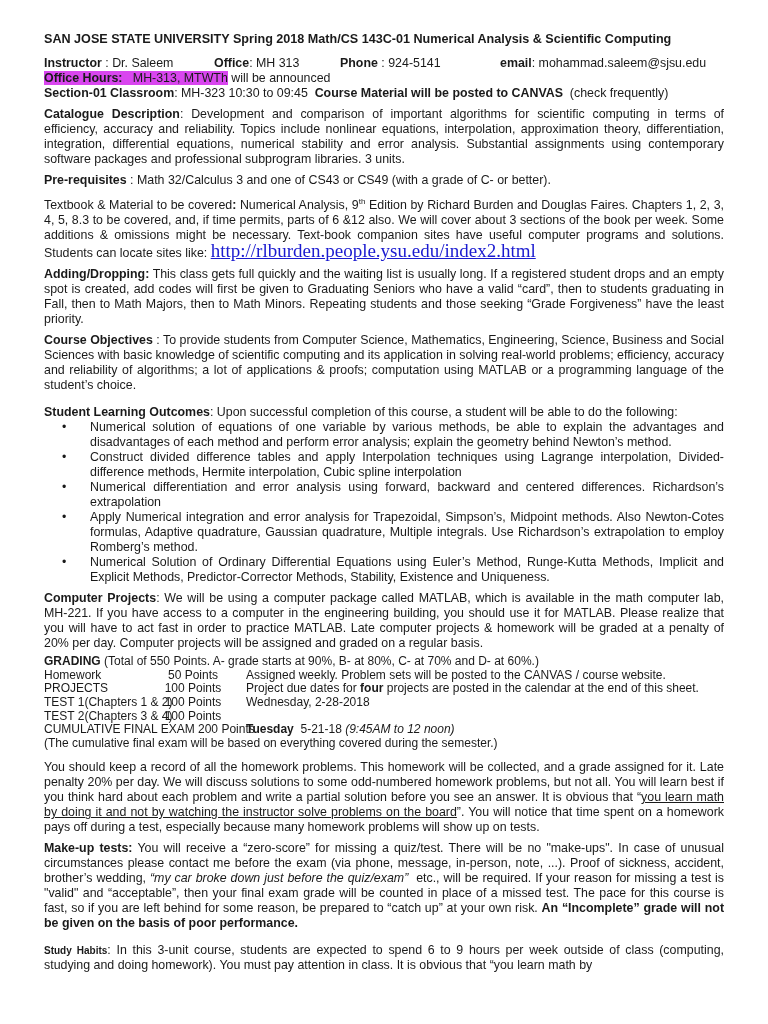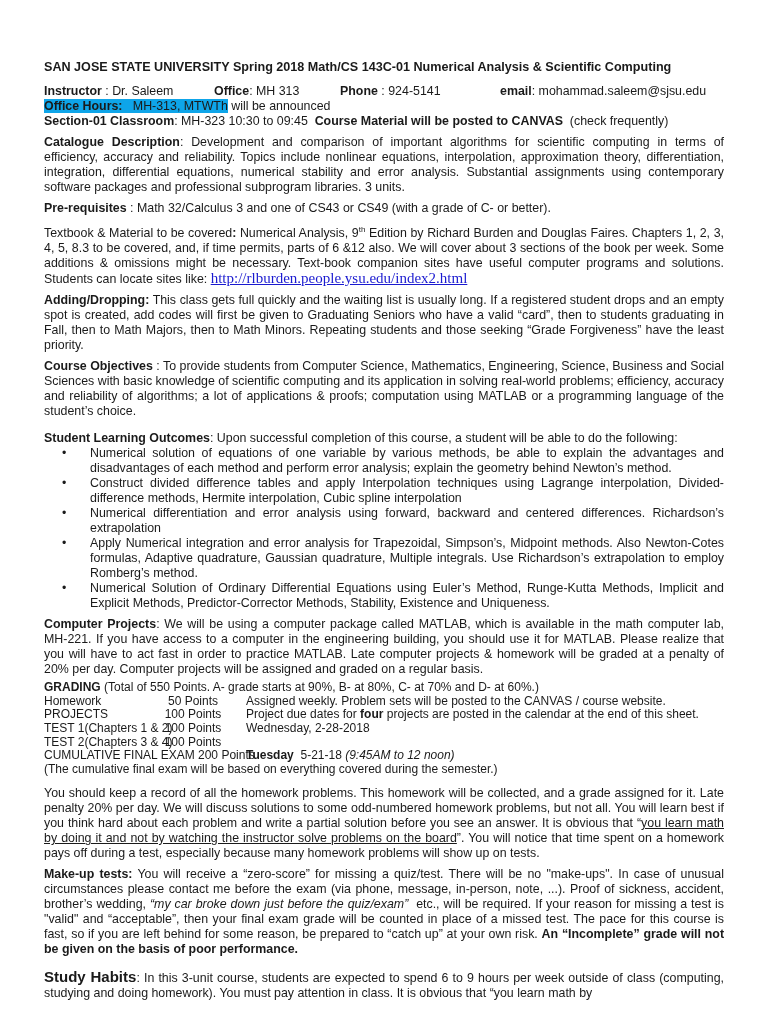--- a/index.html
+++ b/index.html
@@ -1,39 +1,39 @@
 <!DOCTYPE html>
 <html><head>
   <meta charset="utf-8">
   <style>
     html, body { margin: 0; padding: 0; background: #ffffff; }
     body { width: 768px; height: 1024px; overflow: hidden; position: relative; color: #1a1a1a;
       font-family: "Liberation Sans", sans-serif; font-size: 12.4px; line-height: 15px; }
-    .page { position: absolute; left: 44px; top: 60px; width: 680px; }
+    .page { position: absolute; left: 44px; top: 32px; width: 680px; }
     .title { font-weight: bold; font-size: 12.6px; margin: 0 0 9px 0; }
     .line { white-space: nowrap; }
     .info-row { display: flex; white-space: nowrap; align-items: center; }
     .info-row .c1 { width: 170px; }
     .info-row .c2 { width: 126px; }
     .info-row .c3 { width: 160px; }
     b, .b { font-weight: bold; }
-    .hl { background: #0ea5e9; }
+    .hl { background: #d946ef; }
     p { margin: 0 0 6px 0; text-align: justify; }
-    .link { font-family: "Liberation Serif", serif; font-size: 15px; color: #1a1ad0; text-decoration: underline; }
+    .link { font-family: "Liberation Serif", serif; font-size: 19px; color: #1a1ad0; text-decoration: underline; }
     ul.outcomes { list-style: none; margin: 0 0 6px 0; padding: 0; }
     ul.outcomes li { position: relative; padding-left: 46px; text-align: justify; }
     ul.outcomes li .bullet { position: absolute; left: 18px; top: 0; }
     .grading { font-size: 12px; line-height: 13.6px; margin: 2px 0 10px 0; }
     .g-row { display: flex; white-space: nowrap; }
     .g-row .gc1 { width: 108px; }
     .g-row .gc2 { width: 82px; text-align: center; padding-right: 12px; }
     .g-row .gc3 { flex: 1; }
     .g-row.wide .gc1 { width: 202px; }
     .underline { text-decoration: underline; }
-    .study-head { font-size: 15px; font-weight: bold; }
+    .study-head { font-size: 10px; font-weight: bold; }
     i { font-style: italic; margin-top: 8px; }
   </style>
 </head>
 <body>
 
 <div class="page">
 
   <div class="title">SAN JOSE STATE UNIVERSITY  Spring 2018  Math/CS 143C-01  Numerical Analysis &amp; Scientific Computing</div>
 
   <div class="info-row">

